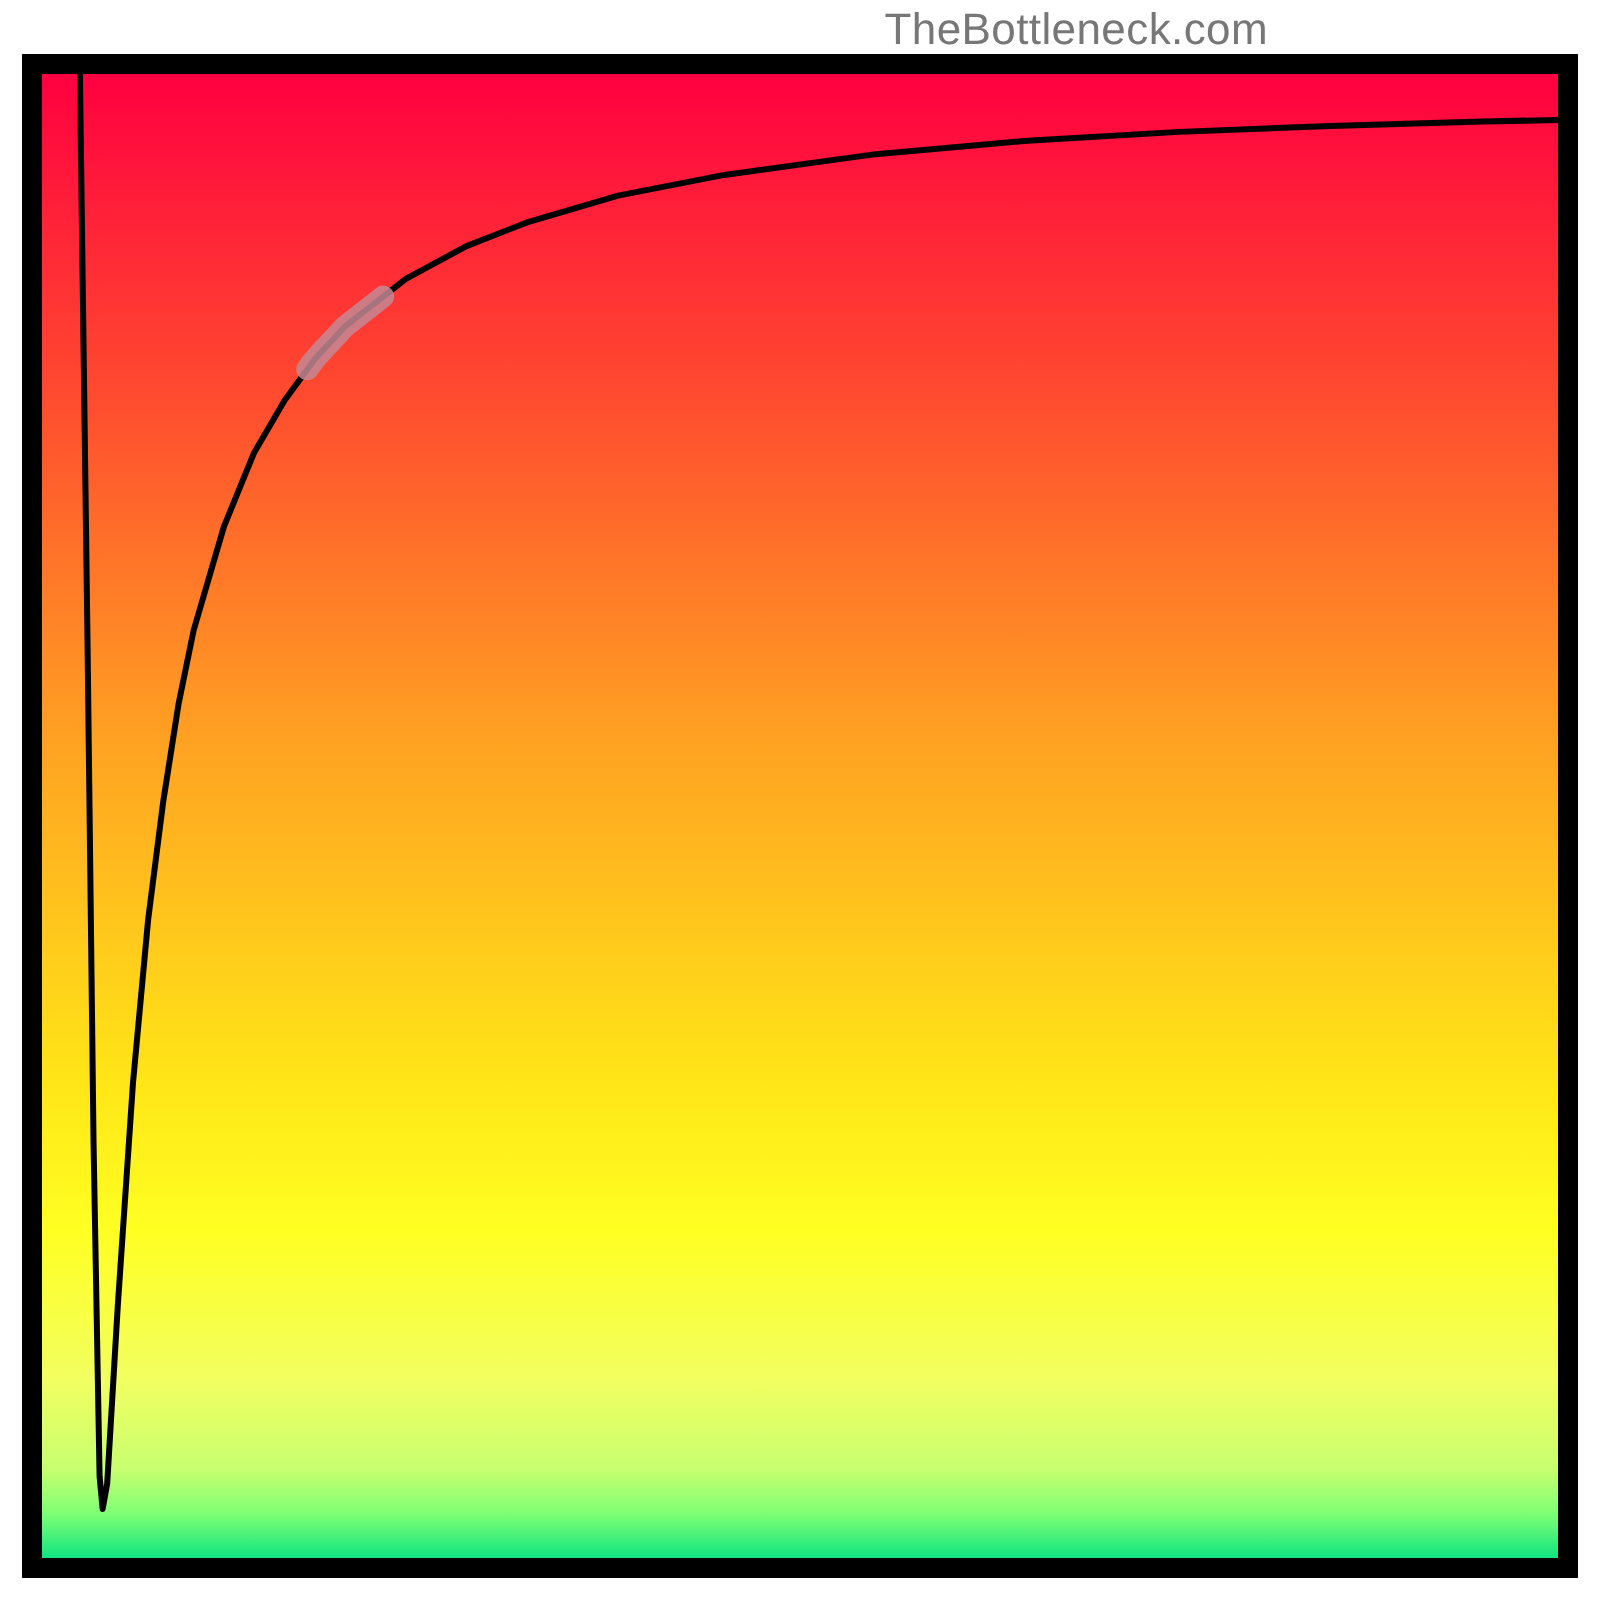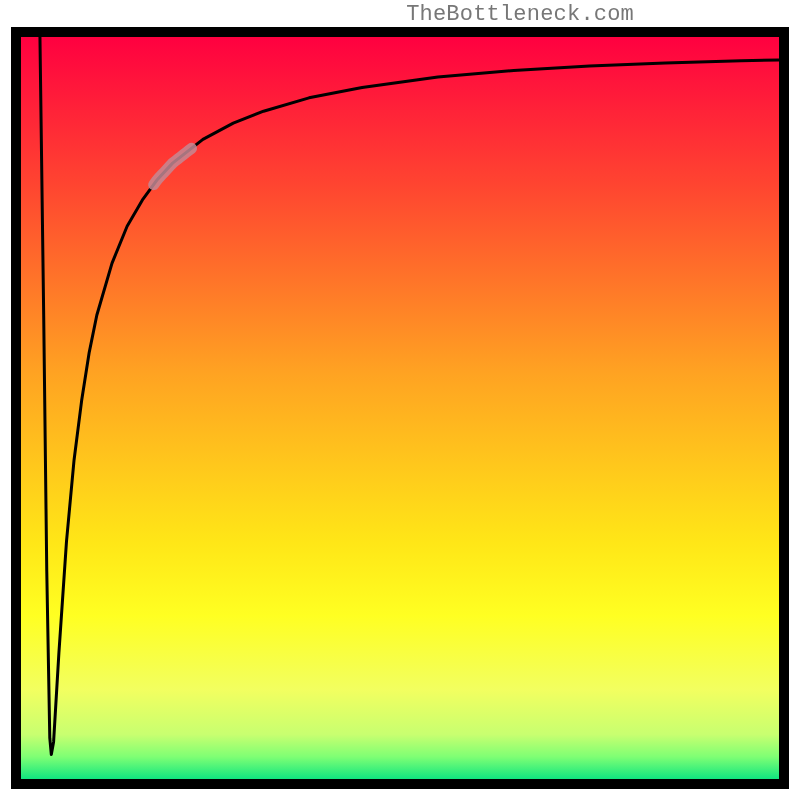--- a/index.html
+++ b/index.html
@@ -8,21 +8,20 @@
     width: 800px;
     height: 800px;
     background: #ffffff;
     font-family: Arial, Helvetica, sans-serif;
     overflow: hidden;
   }
   .wrap {
     position: relative;
     width: 640px;
     height: 800px;
-    font-family: Liberation Mono, monospace;
   }
   .watermark {
     position: absolute;
     top: 2px;
     right: 6px;
     color: #777777;
     font-size: 22px;
     font-weight: 500;
     letter-spacing: 0.2px;
   }

